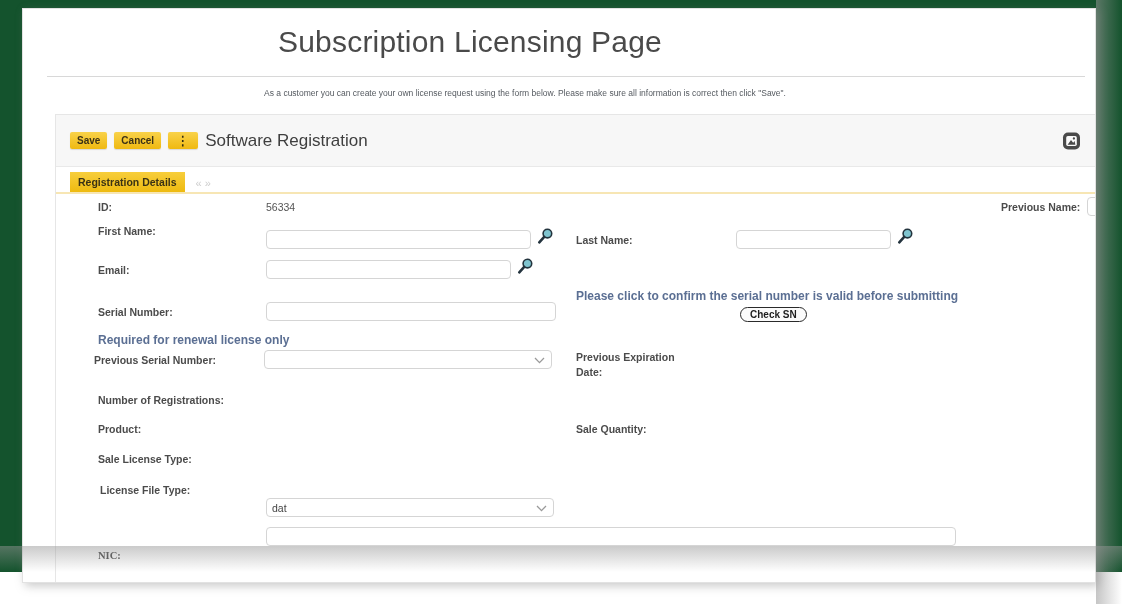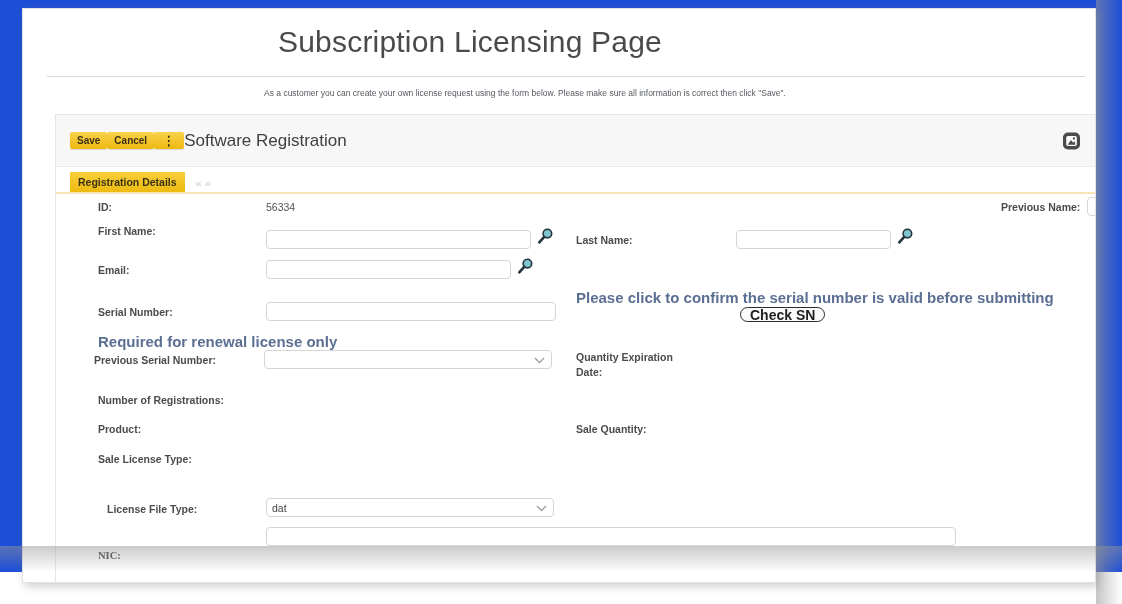--- a/index.html
+++ b/index.html
@@ -8,21 +8,21 @@
     width: 1122px; height: 604px;
     overflow: hidden;
     background: #ffffff;
     font-family: "Liberation Sans", sans-serif;
   }
 
   
   #page-root {
     position: relative;
     width: 1122px; height: 572px;
-    background: #1d4ed8;
+    background: #14532d;
   }
   .shadow-tr {
     position: absolute;
     right: 0; top: 0;
     width: 26px; height: 604px;
     background: linear-gradient(to right, rgba(150,150,150,0.55), rgba(255,255,255,0));
     z-index: 3;
   }
   .shadow-br {
     position: absolute;
@@ -98,20 +98,21 @@
     display: flex;
     align-items: center;
     padding-left: 14px;
   }
   .pill {
     display: inline-flex;
     align-items: center;
     justify-content: center;
     height: 17px;
     padding: 0 7px;
+    margin-right: 7px;
     background: #f5c518;
     background: linear-gradient(to bottom, #f9d24a, #efb911);
     border-radius: 2px;
     font-size: 10px;
     font-weight: 700;
     color: #3b3116;
     cursor: pointer;
     white-space: nowrap;
     box-shadow: 0 1px 1px rgba(0,0,0,0.12);
   }
@@ -194,21 +195,21 @@
   .val {
     position: absolute;
     color: #555;
     font-size: 10.5px;
     font-weight: 400;
     white-space: nowrap;
   }
   .note {
     position: absolute;
     color: #5b6f93;
-    font-size: 15px;
+    font-size: 12px;
     font-weight: 700;
     white-space: nowrap;
   }
   .txt {
     position: absolute;
     height: 19px;
     background: #ffffff;
     border: 1px solid #d5d5d5;
     border-radius: 4px;
     font-family: "Liberation Sans", sans-serif;
@@ -244,21 +245,21 @@
   .checksn {
     position: absolute;
     display: inline-flex;
     align-items: center;
     justify-content: center;
     height: 15px;
     padding: 0 9px;
     border: 1.5px solid #2a2a2a;
     border-radius: 8px;
     background: #fbfbfb;
-    font-size: 14px;
+    font-size: 10px;
     font-weight: 700;
     color: #1e1e1e;
     cursor: pointer;
     white-space: nowrap;
   }
 </style>
 </head>
 <body>
 
 <div id="page-root">
@@ -343,35 +344,35 @@
 
         <div class="lbl" style="left:38px; top:160px;">Previous Serial Number:</div>
         <div class="sel" style="left:208px; top:156px; width:288px;">
           <span></span>
           <span class="caret">
             <svg width="11" height="7" viewBox="0 0 11 7">
                 <path d="M1 1 L5.5 5.6 L10 1" fill="none" stroke="#9a9a9a" stroke-width="1.3"></path>
               </svg>
           </span>
         </div>
-        <div class="lbl" style="left:520px; top:157px;">Quantity Expiration</div>
+        <div class="lbl" style="left:520px; top:157px;">Previous Expiration</div>
         <div class="lbl" style="left:520px; top:172px;">Date:</div>
 
         <div class="lbl" style="left:42px; top:200px;">Number of Registrations:</div>
         <div class="val" style="left:230px; top:200px;"></div>
 
         <div class="lbl" style="left:42px; top:229px;">Product:</div>
         <div class="val" style="left:230px; top:229px;"></div>
         <div class="lbl" style="left:520px; top:229px;">Sale Quantity:</div>
         <div class="val" style="left:660px; top:229px;"></div>
 
         <div class="lbl" style="left:42px; top:259px;">Sale License Type:</div>
         <div class="val" style="left:230px; top:259px;"></div>
 
-        <div class="lbl" style="left:51px; top:290px;margin-top:19px;">License File Type:</div>
+        <div class="lbl" style="left:44px; top:290px;">License File Type:</div>
         <div class="sel" style="left:210px; top:304px; width:288px;">
           <span>dat</span>
           <span class="caret">
             <svg width="11" height="7" viewBox="0 0 11 7">
                 <path d="M1 1 L5.5 5.6 L10 1" fill="none" stroke="#9a9a9a" stroke-width="1.3"></path>
               </svg>
           </span>
         </div>
 
 

